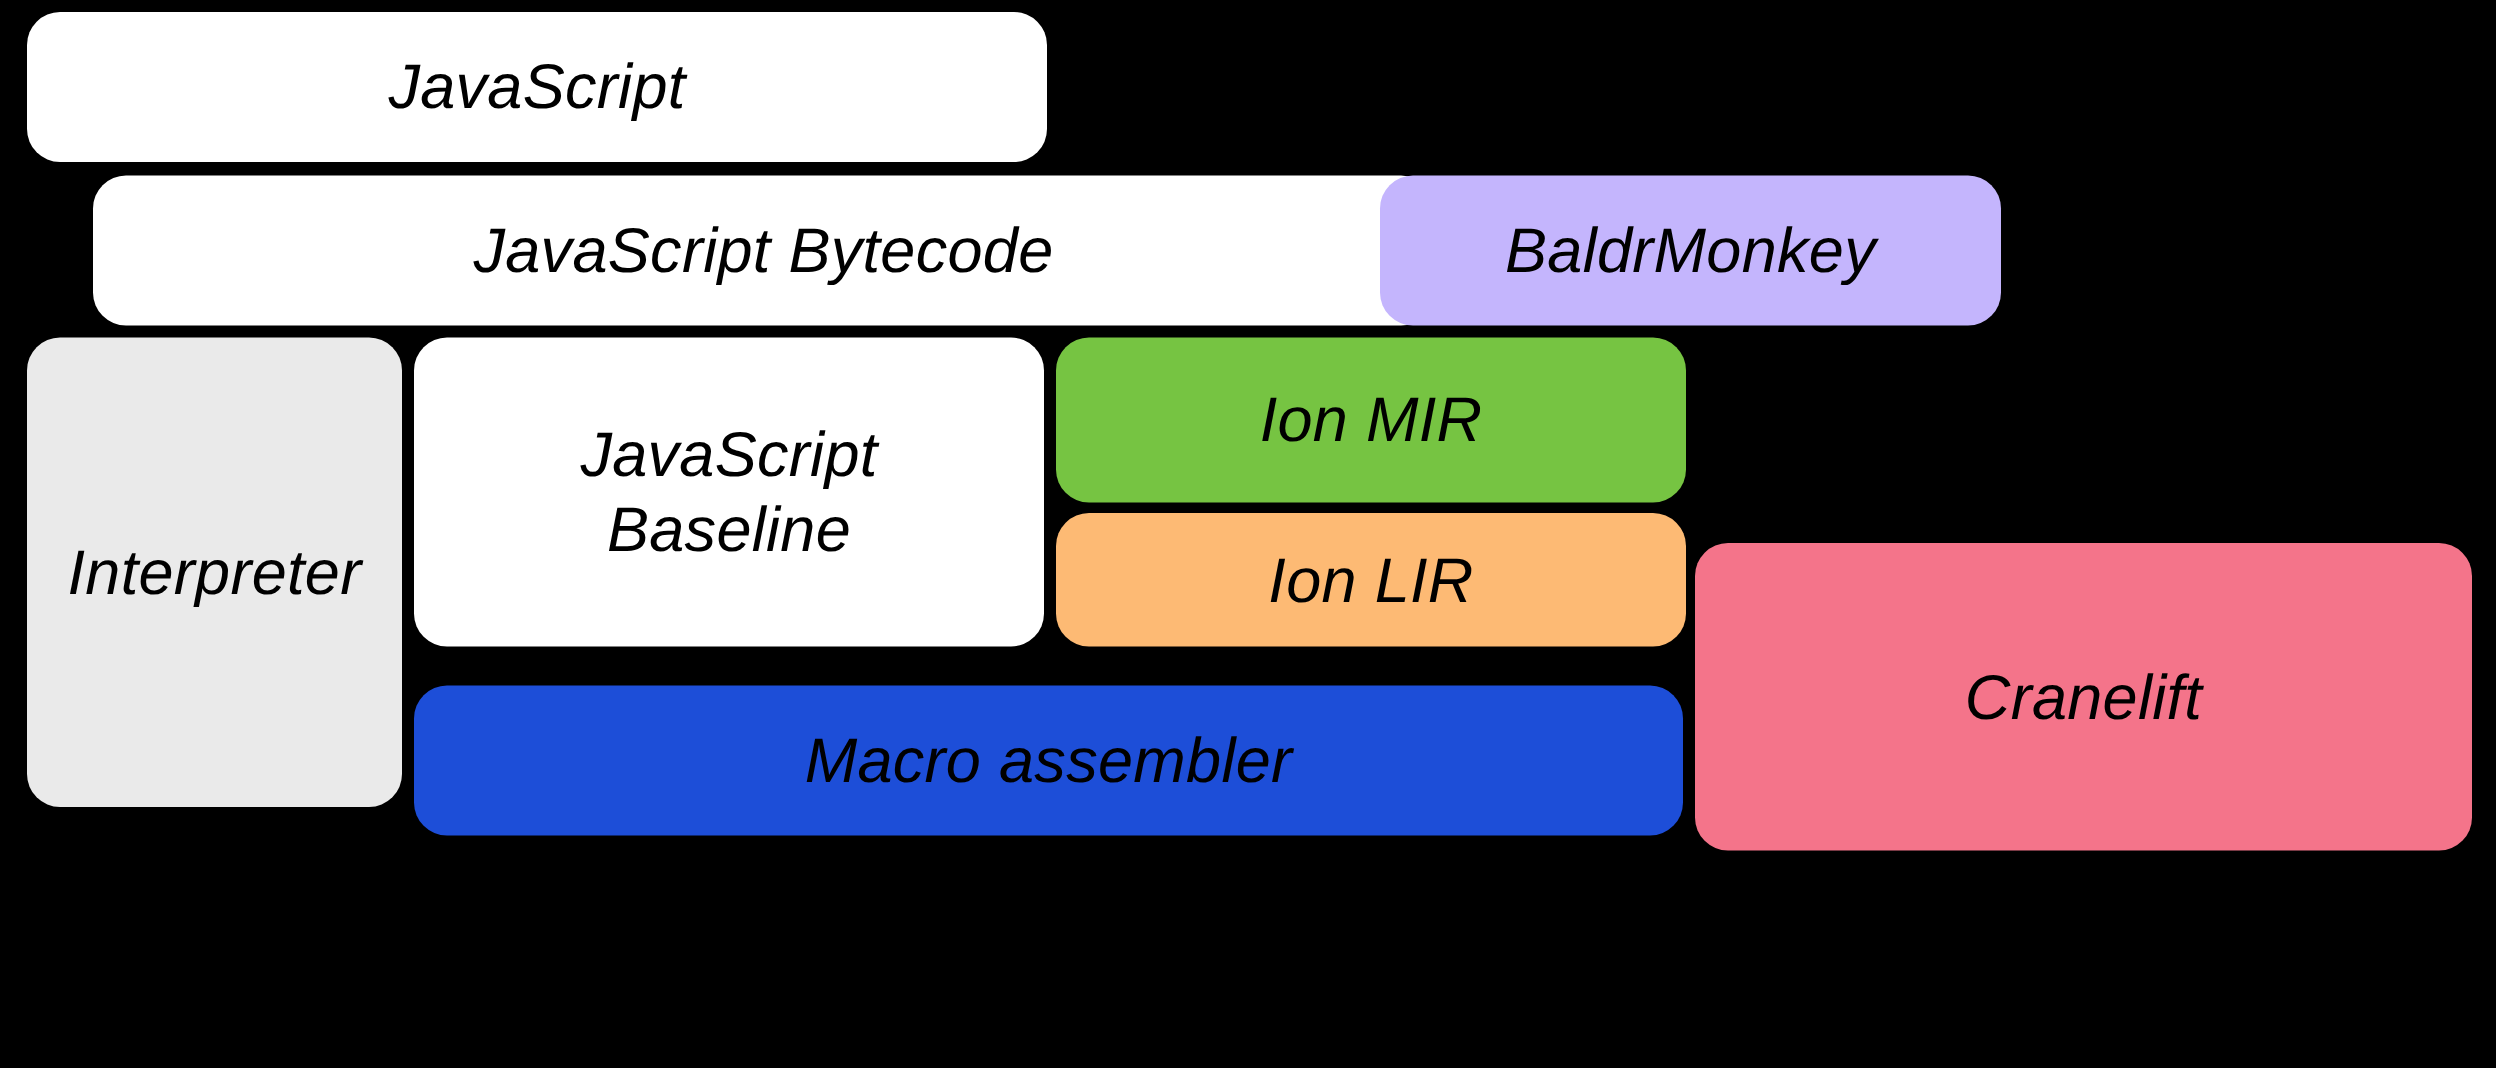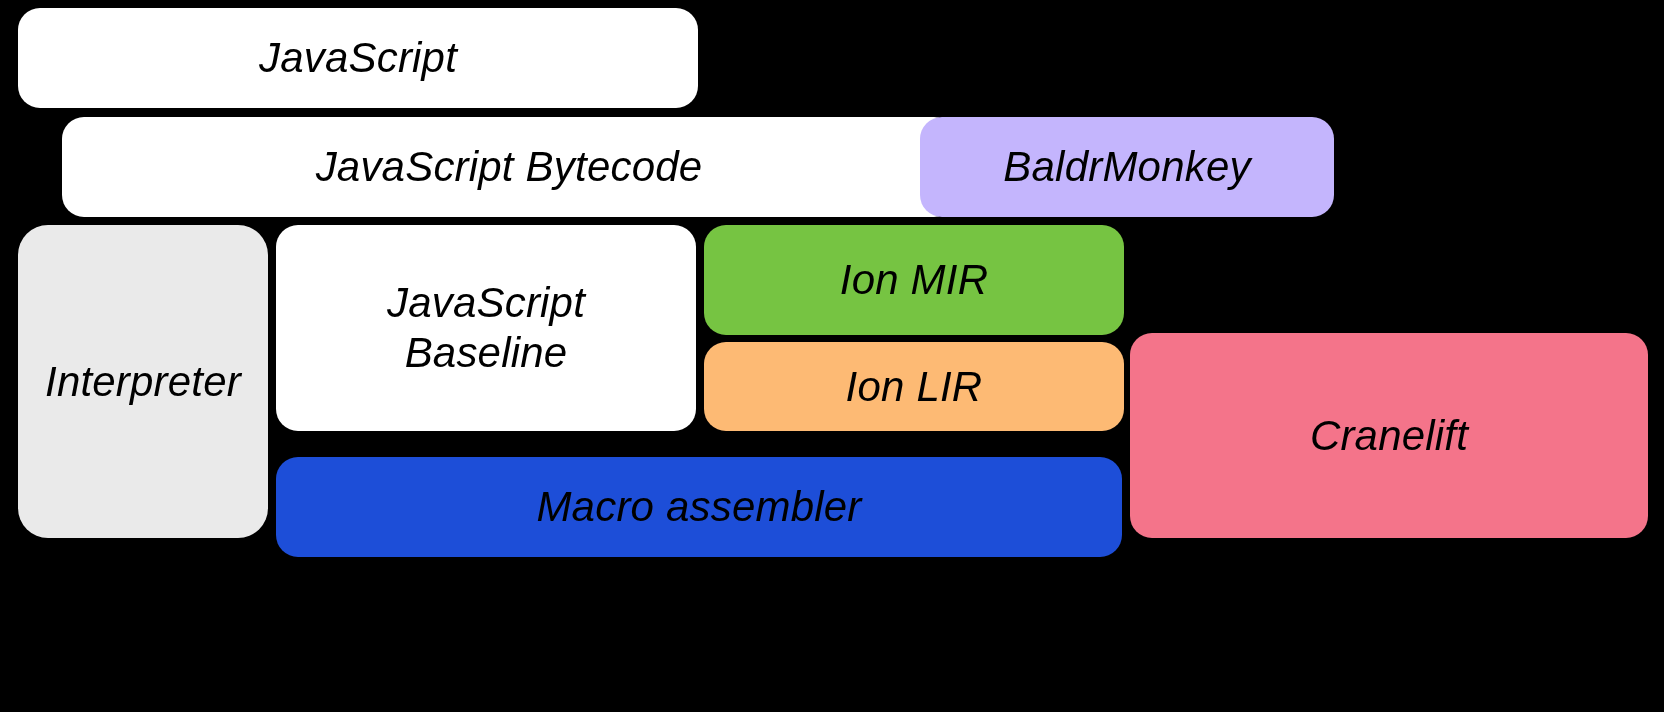--- a/index.html
+++ b/index.html
@@ -30,23 +30,23 @@
     border-radius: 22px;
     color: #000000;
     font-size: 42px;
     line-height: 1.18;
     font-weight: 400;
     letter-spacing: 0.2px;
     white-space: pre-line;
     user-select: none;
   }
   .fill-white { background: #FFFFFF; }
-  .fill-gray  { background: #EAEAEA; border-radius: 30px; }
+  .fill-gray  { background: #EAEAEA; }
   .fill-green { background: #76C442; }
-  .fill-pink  { background: #F4748A; }
+  .fill-pink  { background: #F4748A; margin-top: 29px; }
 </style>
 </head>
 <body>
 
 <div id="stack" style="background: rgb(0, 0, 0);">
 
   <div class="box fill-white" style="left: 18px; top: 8px; width: 680px; height: 100px; background: rgb(255, 255, 255); color: rgb(0, 0, 0);">JavaScript</div>
 
 
 

